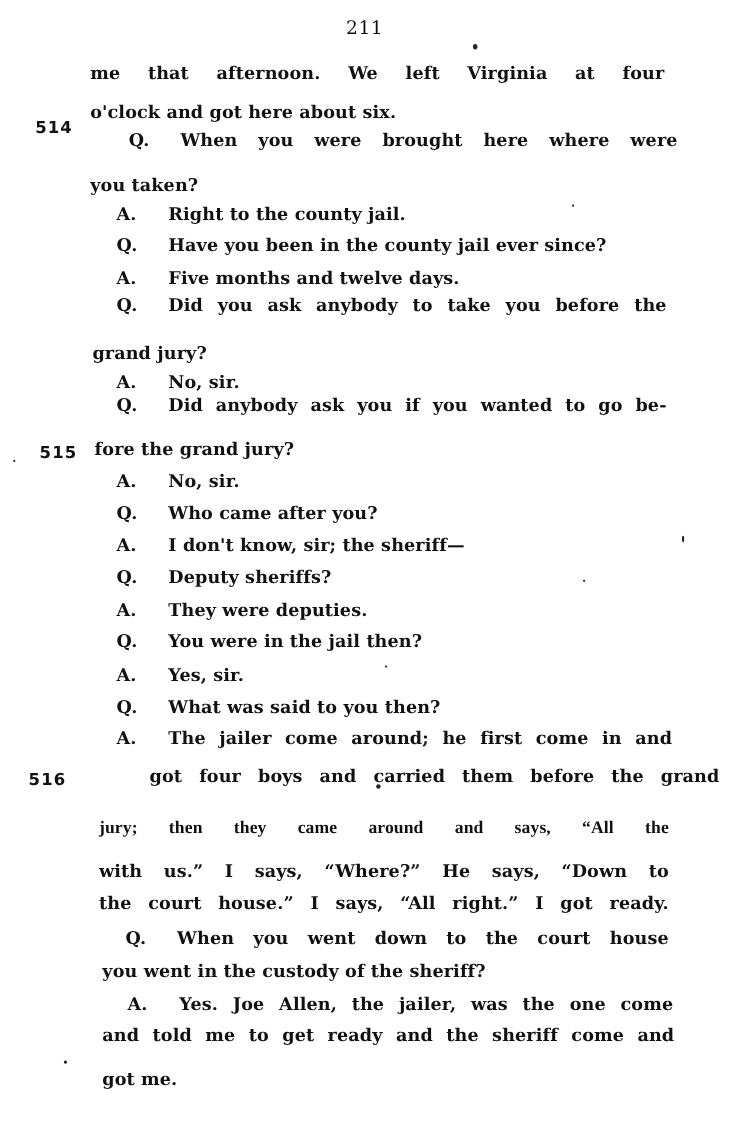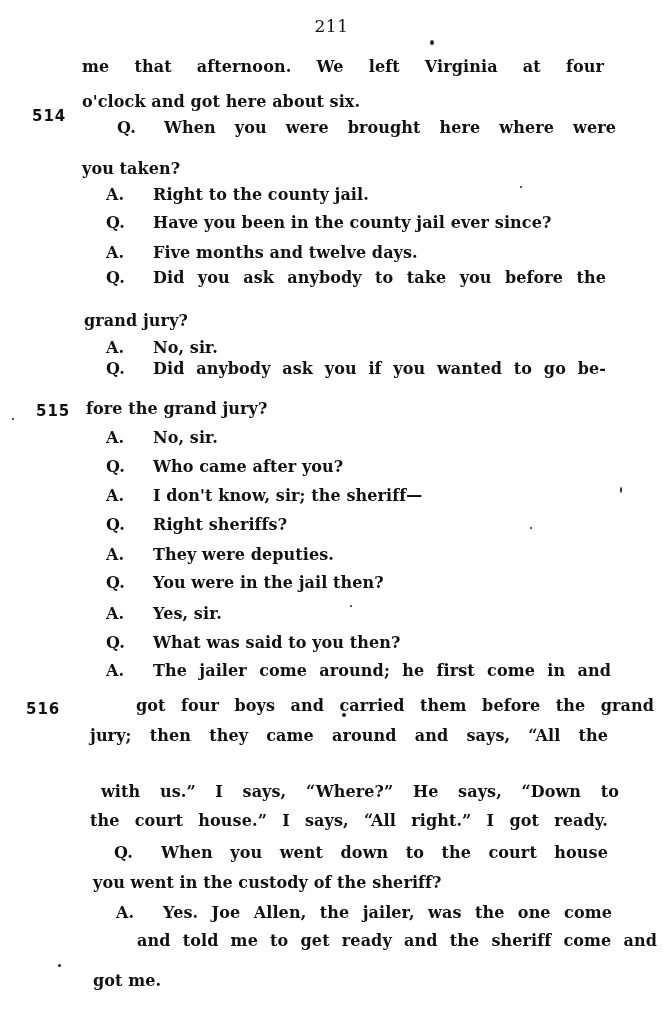--- a/index.html
+++ b/index.html
@@ -125,21 +125,21 @@
 
   <div class="line" style="left:106px; top:456px;">
     <span class="speaker">Q.</span><span>Who came after you?</span>
   </div>
 
   <div class="line" style="left:106px; top:485px;">
     <span class="speaker">A.</span><span>I don't know, sir; the sheriff—</span>
   </div>
 
   <div class="line" style="left:106px; top:514px;">
-    <span class="speaker">Q.</span><span>Right sheriffs?</span>
+    <span class="speaker">Q.</span><span>Deputy sheriffs?</span>
   </div>
 
   <div class="line" style="left:106px; top:544px;">
     <span class="speaker">A.</span><span>They were deputies.</span>
   </div>
 
   <div class="line" style="left:106px; top:572px;">
     <span class="speaker">Q.</span><span>You were in the jail then?</span>
   </div>
 
@@ -152,46 +152,46 @@
   </div>
 
   <div class="line justify" style="left:106px; top:660px; width:505px;">
     <span class="speaker">A.</span><span>The jailer come around; he first come in and</span>
   </div>
 
   <div class="line justify" style="left:88px; top:695px; width:518px;margin-left:48px;">
     <span>got four boys and carried them before the grand</span>
   </div>
 
-  <div class="line justify" style="left:90px; top:725px; width:518px;">
+  <div class="line justify" style="left:90px; top:742px; width:518px;font-family:Liberation Serif, serif;">
     <span>jury; then they came around and says, “All the</span>
   </div>
 
 
-  <div class="line justify" style="left:90px; top:781px; width:518px;margin-left:11px;">
+  <div class="line justify" style="left:90px; top:781px; width:518px;">
     <span>with us.”  I says, “Where?”  He says, “Down to</span>
   </div>
 
   <div class="line justify" style="left:90px; top:810px; width:518px;">
     <span>the court house.”  I says, “All right.”  I got ready.</span>
   </div>
 
   <div class="line justify" style="left:114px; top:842px; width:494px;">
     <span class="speaker">Q.</span><span>When you went down to the court house</span>
   </div>
 
   <div class="line" style="left:93px; top:872px;">
     <span>you went in the custody of the sheriff?</span>
   </div>
 
   <div class="line justify" style="left:116px; top:902px; width:496px;">
     <span class="speaker">A.</span><span>Yes.  Joe Allen, the jailer, was the one come</span>
   </div>
 
-  <div class="line justify" style="left:93px; top:930px; width:520px;margin-left:44px;">
+  <div class="line justify" style="left:93px; top:930px; width:520px;">
     <span>and told me to get ready and the sheriff come and</span>
   </div>
 
   <div class="line" style="left:93px; top:970px;">
     <span>got me.</span>
   </div>
 
   <div class="speck" style="left:430px; top:40px; width:4px; height:5px;"></div>
   <div class="speck" style="left:342px; top:713px; width:4px; height:4px;"></div>
   <div class="speck" style="left:58px; top:964px; width:3px; height:3px;"></div>

